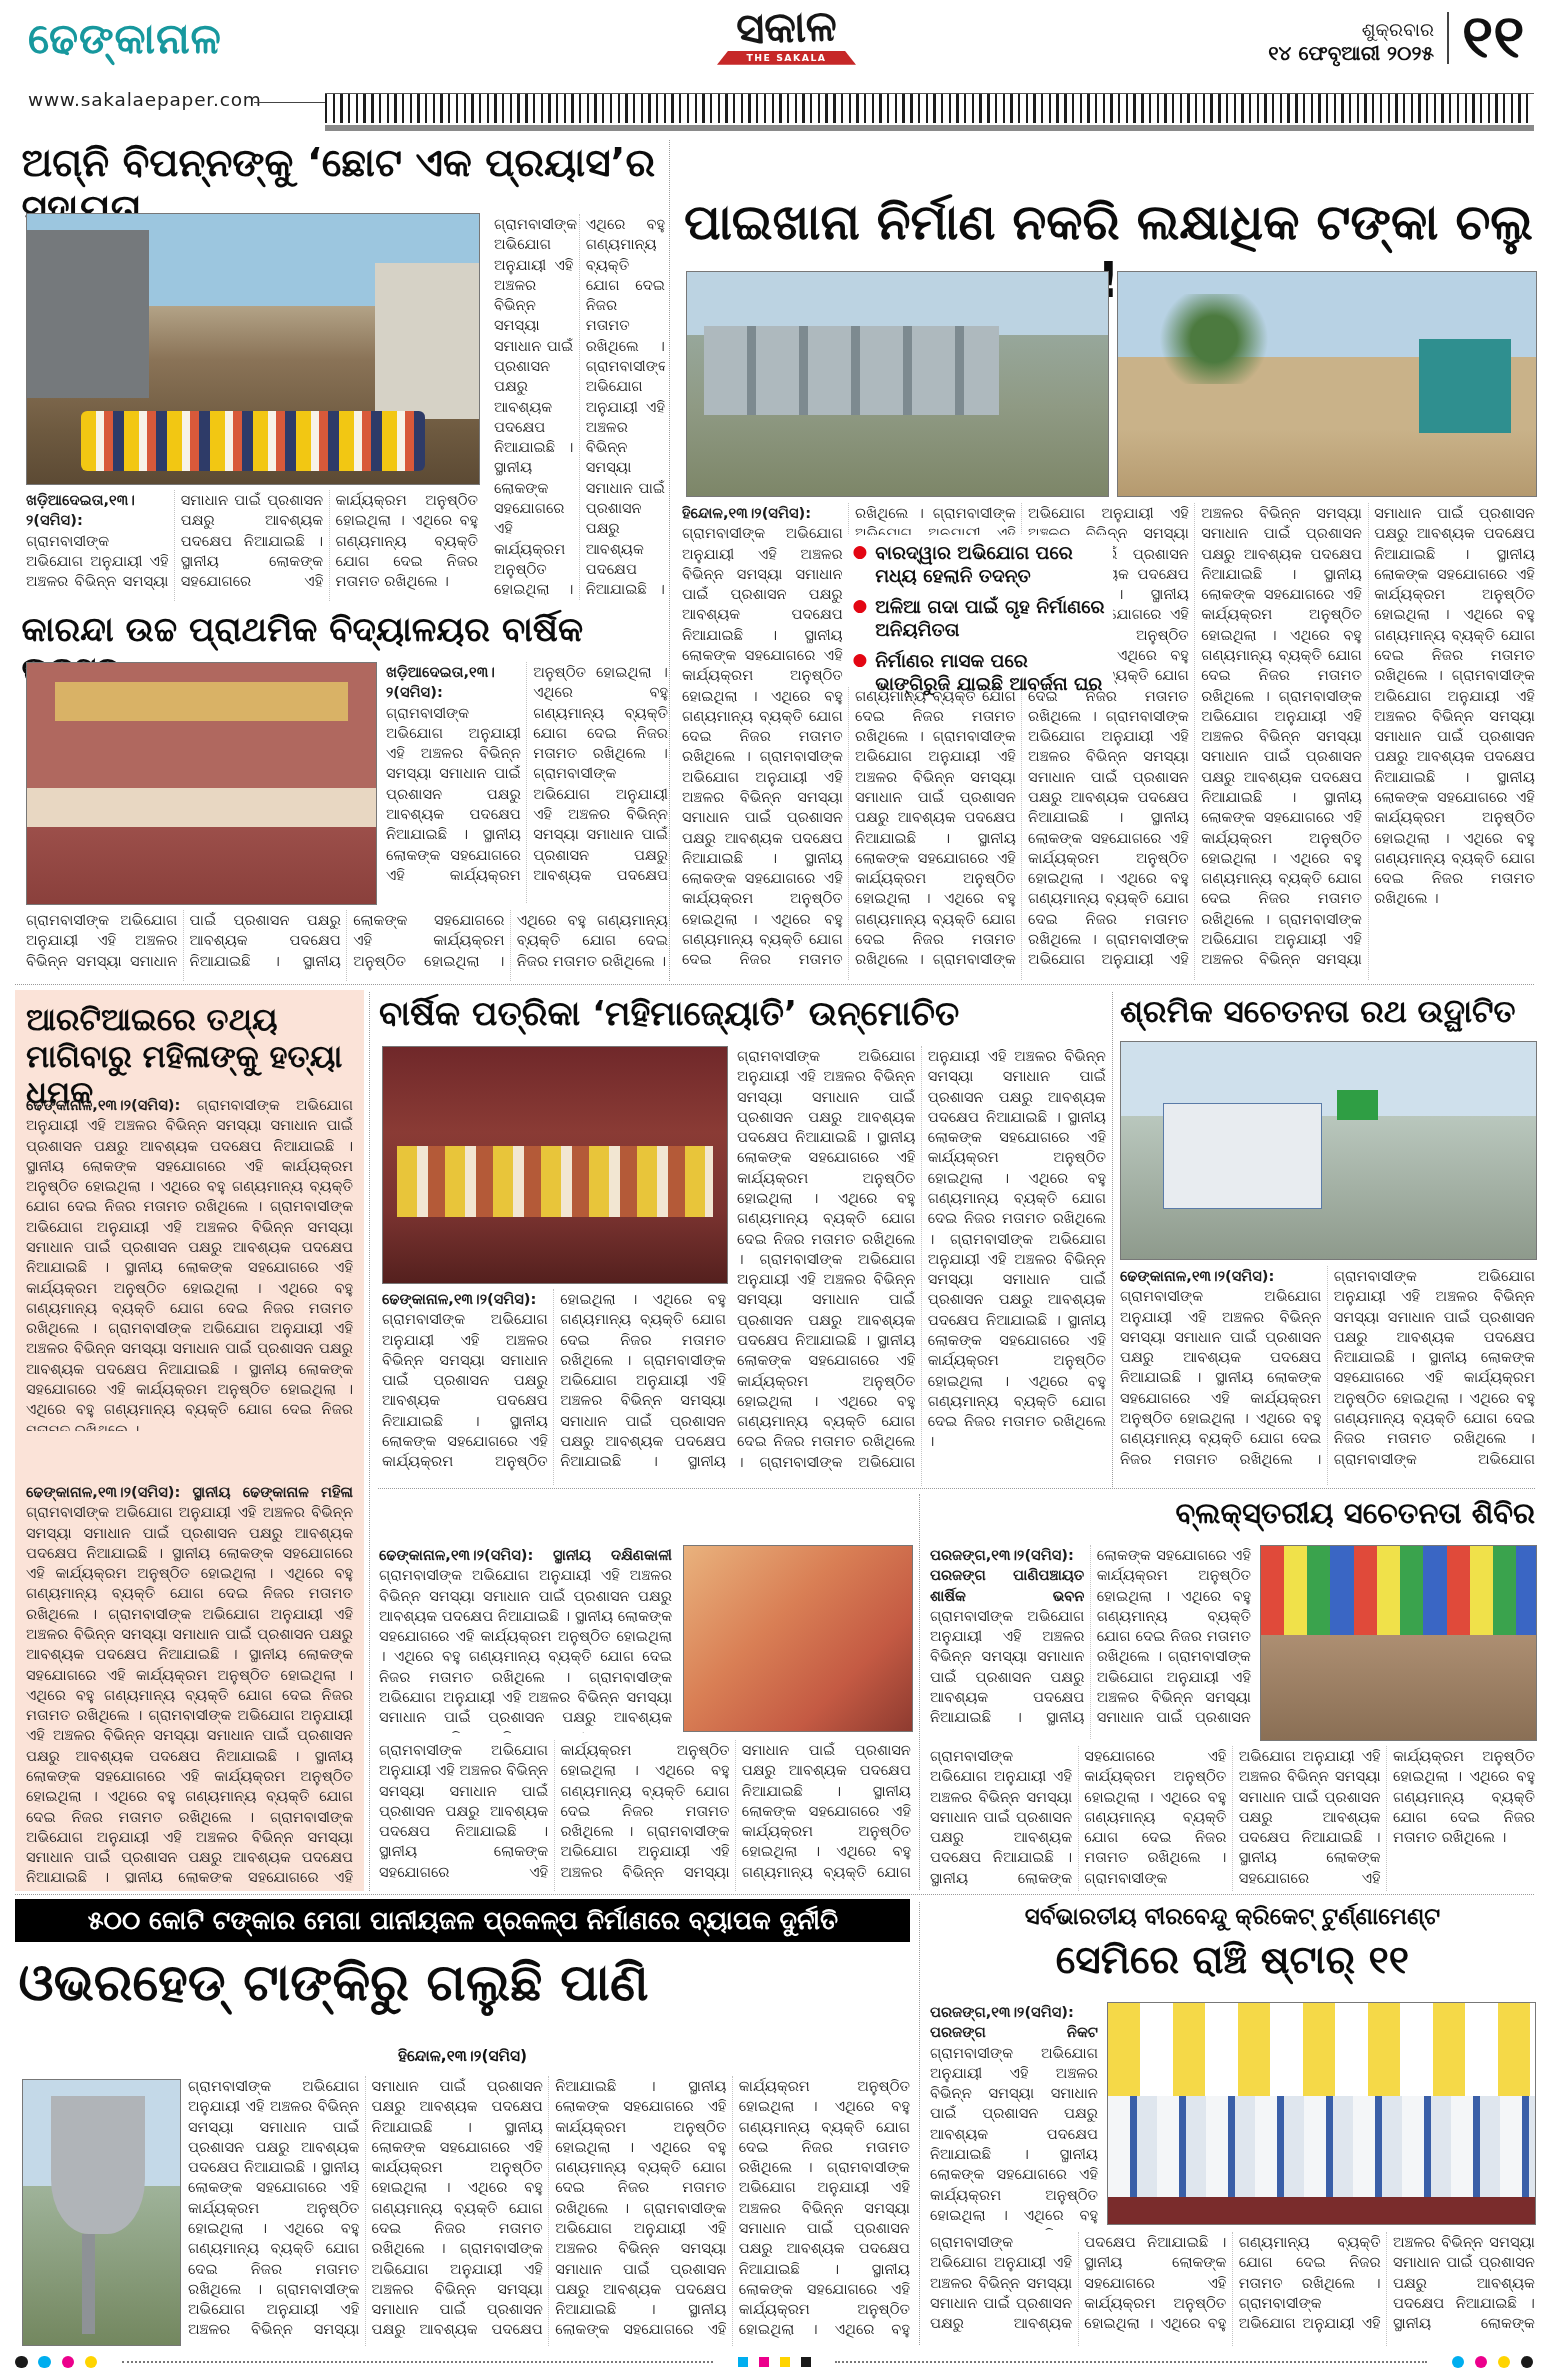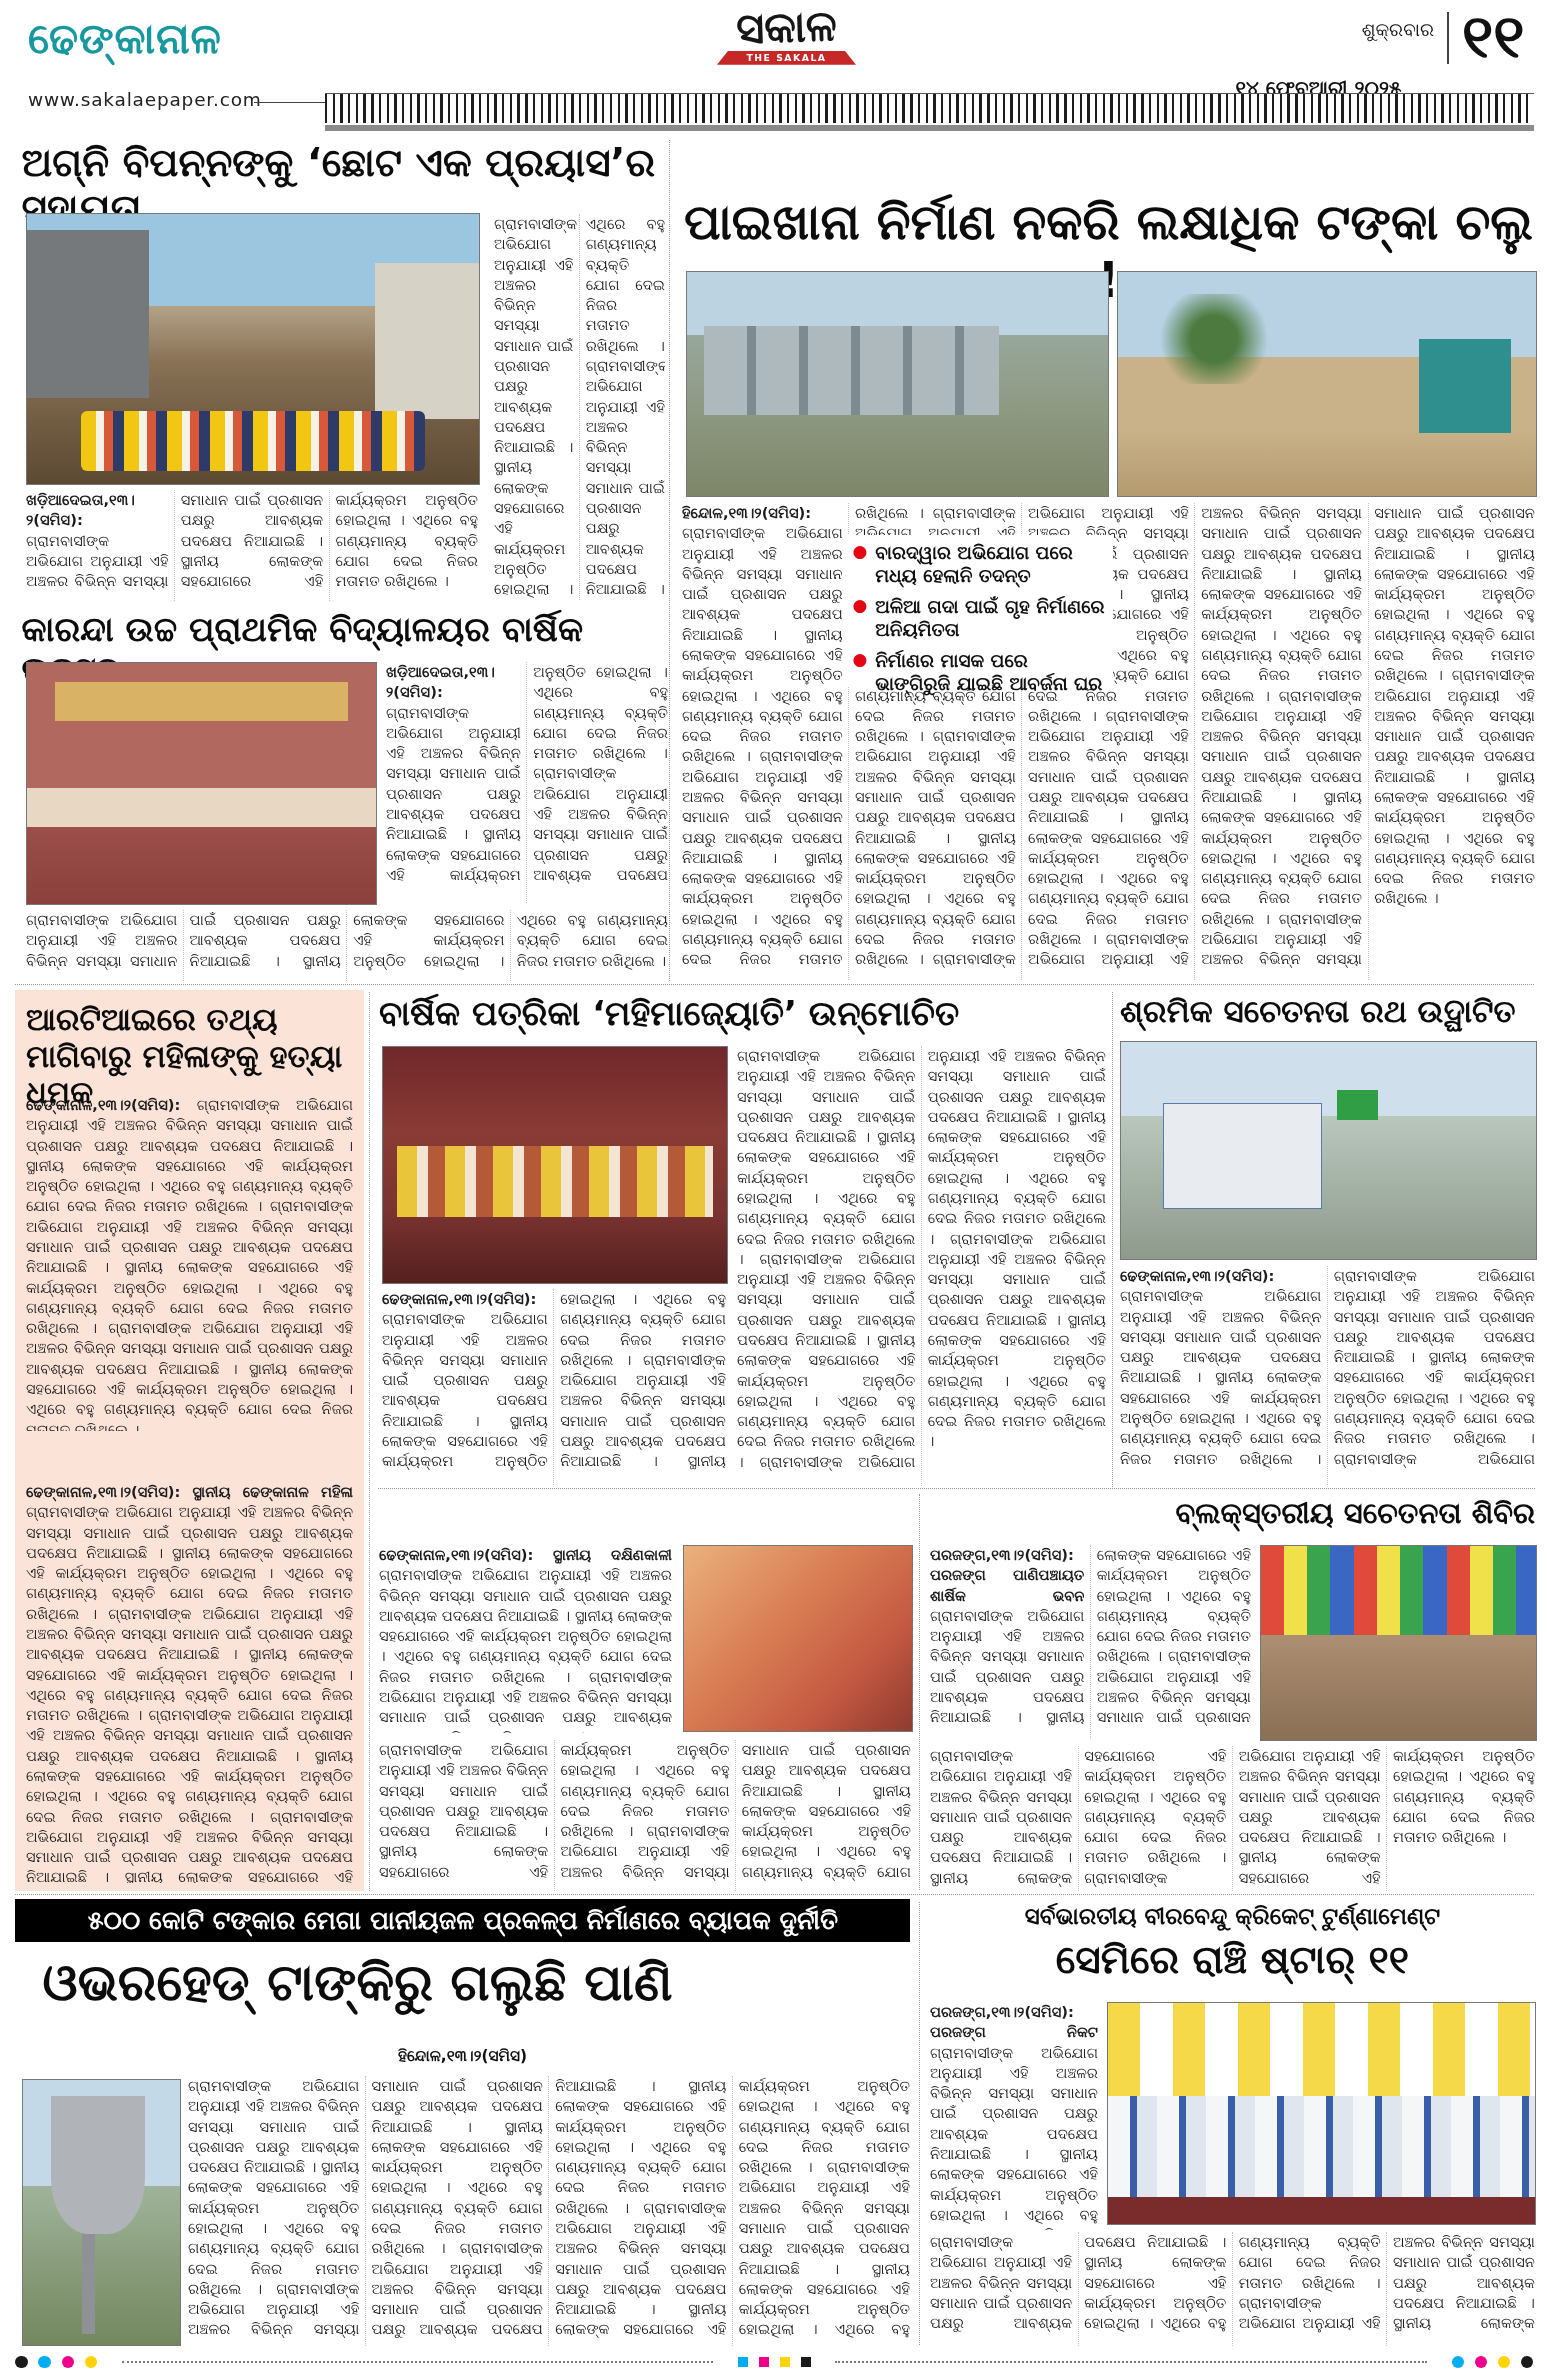--- a/index.html
+++ b/index.html
@@ -6,21 +6,21 @@
   .page{position:relative;width:1548px;height:2377px;background:#ffffff;overflow:hidden;
         font-family:"DejaVu Sans","Liberation Sans",sans-serif;color:#111;}
   .abs{position:absolute;}
 
   
   .masthead{font-size:42px;font-weight:bold;color:#17989e;letter-spacing:0.8px;}
   .logo-main{font-size:43px;font-weight:bold;color:#161616;transform:rotate(-2deg);line-height:1;}
   .logo-sub{background:#c62828;color:#fff;font-size:9.3px;font-weight:bold;text-align:center;
             padding:1.5px 7.7px;clip-path:polygon(8% 0,92% 0,100% 100%,0 100%);margin-top:1.5px;letter-spacing:1.5px;}
   .day-line{font-size:18.5px;text-align:right;}
-  .date-line{font-size:20px;font-weight:bold;text-align:center;white-space:nowrap;margin-top:35px;}
+  .date-line{font-size:20px;font-weight:bold;text-align:right;white-space:nowrap;}
   .pageno{font-size:60px;font-weight:bold;line-height:1;}
   .vert-div{width:2.3px;background:#444;}
   .website{font-size:18.5px;color:#222;letter-spacing:0.8px;}
   .barcode{background:repeating-linear-gradient(90deg,#1c1c1c 0 2.3px,#fff 2.3px 7.7px);
            border-top:1.5px solid #555;}
   .gray-bar{background:#8a8a8a;}
 
   
   .headline{font-weight:bold;color:#0c0c0c;line-height:1.18;}
   .kicker-bar{background:linear-gradient(90deg,#e30613 0%,#ffffff 26%,#ffffff 74%,#e30613 100%);
@@ -218,21 +218,21 @@
     <span class="byline">ପରଜଙ୍ଗ,୧୩।୨(ସମିସ): ପରଜଙ୍ଗ ପାଣିପଞ୍ଚାୟତ ଶାର୍ଷିକ ଭବନ</span>
     <span>ଗ୍ରାମବାସୀଙ୍କ ଅଭିଯୋଗ ଅନୁଯାୟୀ ଏହି ଅଞ୍ଚଳର ବିଭିନ୍ନ ସମସ୍ୟା ସମାଧାନ ପାଇଁ ପ୍ରଶାସନ ପକ୍ଷରୁ ଆବଶ୍ୟକ ପଦକ୍ଷେପ ନିଆଯାଇଛି । ସ୍ଥାନୀୟ ଲୋକଙ୍କ ସହଯୋଗରେ ଏହି କାର୍ଯ୍ୟକ୍ରମ ଅନୁଷ୍ଠିତ ହୋଇଥିଲା । ଏଥିରେ ବହୁ ଗଣ୍ୟମାନ୍ୟ ବ୍ୟକ୍ତି ଯୋଗ ଦେଇ ନିଜର ମତାମତ ରଖିଥିଲେ । ଗ୍ରାମବାସୀଙ୍କ ଅଭିଯୋଗ ଅନୁଯାୟୀ ଏହି ଅଞ୍ଚଳର ବିଭିନ୍ନ ସମସ୍ୟା ସମାଧାନ ପାଇଁ ପ୍ରଶାସନ ପକ୍ଷରୁ ଆବଶ୍ୟକ ପଦକ୍ଷେପ ନିଆଯାଇଛି । ସ୍ଥାନୀୟ ଲୋକଙ୍କ ସହଯୋଗରେ ଏହି କାର୍ଯ୍ୟକ୍ରମ ଅନୁଷ୍ଠିତ ହୋଇଥିଲା । ଏଥିରେ ବହୁ ଗଣ୍ୟମାନ୍ୟ ବ୍ୟକ୍ତି ଯୋଗ ଦେଇ ନିଜର ମତାମତ ରଖିଥିଲେ ।</span>
   </div>
   <div class="abs body-text" style="left:930px;top:1746px;width:605px;height:145px;column-count:4;">
     <span>ଗ୍ରାମବାସୀଙ୍କ ଅଭିଯୋଗ ଅନୁଯାୟୀ ଏହି ଅଞ୍ଚଳର ବିଭିନ୍ନ ସମସ୍ୟା ସମାଧାନ ପାଇଁ ପ୍ରଶାସନ ପକ୍ଷରୁ ଆବଶ୍ୟକ ପଦକ୍ଷେପ ନିଆଯାଇଛି । ସ୍ଥାନୀୟ ଲୋକଙ୍କ ସହଯୋଗରେ ଏହି କାର୍ଯ୍ୟକ୍ରମ ଅନୁଷ୍ଠିତ ହୋଇଥିଲା । ଏଥିରେ ବହୁ ଗଣ୍ୟମାନ୍ୟ ବ୍ୟକ୍ତି ଯୋଗ ଦେଇ ନିଜର ମତାମତ ରଖିଥିଲେ । ଗ୍ରାମବାସୀଙ୍କ ଅଭିଯୋଗ ଅନୁଯାୟୀ ଏହି ଅଞ୍ଚଳର ବିଭିନ୍ନ ସମସ୍ୟା ସମାଧାନ ପାଇଁ ପ୍ରଶାସନ ପକ୍ଷରୁ ଆବଶ୍ୟକ ପଦକ୍ଷେପ ନିଆଯାଇଛି । ସ୍ଥାନୀୟ ଲୋକଙ୍କ ସହଯୋଗରେ ଏହି କାର୍ଯ୍ୟକ୍ରମ ଅନୁଷ୍ଠିତ ହୋଇଥିଲା । ଏଥିରେ ବହୁ ଗଣ୍ୟମାନ୍ୟ ବ୍ୟକ୍ତି ଯୋଗ ଦେଇ ନିଜର ମତାମତ ରଖିଥିଲେ ।</span>
   </div>
 
   <div class="abs redbar" style="left:15.4px;top:1899px;width:895px;height:43px;">
     <span class="kicker-text">୫୦୦ କୋଟି ଟଙ୍କାର ମେଗା ପାନୀୟଜଳ ପ୍ରକଳ୍ପ ନିର୍ମାଣରେ ବ୍ୟାପକ ଦୁର୍ନୀତି</span>
   </div>
-  <div class="abs headline" style="left:18.5px;top:1953px;width:887px;font-size:51px;margin-left:24px;">ଓଭରହେଡ୍ ଟାଙ୍କିରୁ ଗଲୁଛି ପାଣି</div>
+  <div class="abs headline" style="left:18.5px;top:1953px;width:887px;font-size:51px;">ଓଭରହେଡ୍ ଟାଙ୍କିରୁ ଗଲୁଛି ପାଣି</div>
   <div class="abs byline-center" style="left:370px;top:2047px;width:185px;">ହିନ୍ଦୋଳ,୧୩।୨(ସମିସ)</div>
   <div class="photo ph-tank" style="left:21.6px;top:2079px;width:157px;height:265px;">
     <div class="tank"></div>
       <div class="leg"></div>
   </div>
   <div class="abs body-text" style="left:188px;top:2076px;width:722px;height:270px;column-count:4;">
     <span>ଗ୍ରାମବାସୀଙ୍କ ଅଭିଯୋଗ ଅନୁଯାୟୀ ଏହି ଅଞ୍ଚଳର ବିଭିନ୍ନ ସମସ୍ୟା ସମାଧାନ ପାଇଁ ପ୍ରଶାସନ ପକ୍ଷରୁ ଆବଶ୍ୟକ ପଦକ୍ଷେପ ନିଆଯାଇଛି । ସ୍ଥାନୀୟ ଲୋକଙ୍କ ସହଯୋଗରେ ଏହି କାର୍ଯ୍ୟକ୍ରମ ଅନୁଷ୍ଠିତ ହୋଇଥିଲା । ଏଥିରେ ବହୁ ଗଣ୍ୟମାନ୍ୟ ବ୍ୟକ୍ତି ଯୋଗ ଦେଇ ନିଜର ମତାମତ ରଖିଥିଲେ । ଗ୍ରାମବାସୀଙ୍କ ଅଭିଯୋଗ ଅନୁଯାୟୀ ଏହି ଅଞ୍ଚଳର ବିଭିନ୍ନ ସମସ୍ୟା ସମାଧାନ ପାଇଁ ପ୍ରଶାସନ ପକ୍ଷରୁ ଆବଶ୍ୟକ ପଦକ୍ଷେପ ନିଆଯାଇଛି । ସ୍ଥାନୀୟ ଲୋକଙ୍କ ସହଯୋଗରେ ଏହି କାର୍ଯ୍ୟକ୍ରମ ଅନୁଷ୍ଠିତ ହୋଇଥିଲା । ଏଥିରେ ବହୁ ଗଣ୍ୟମାନ୍ୟ ବ୍ୟକ୍ତି ଯୋଗ ଦେଇ ନିଜର ମତାମତ ରଖିଥିଲେ । ଗ୍ରାମବାସୀଙ୍କ ଅଭିଯୋଗ ଅନୁଯାୟୀ ଏହି ଅଞ୍ଚଳର ବିଭିନ୍ନ ସମସ୍ୟା ସମାଧାନ ପାଇଁ ପ୍ରଶାସନ ପକ୍ଷରୁ ଆବଶ୍ୟକ ପଦକ୍ଷେପ ନିଆଯାଇଛି । ସ୍ଥାନୀୟ ଲୋକଙ୍କ ସହଯୋଗରେ ଏହି କାର୍ଯ୍ୟକ୍ରମ ଅନୁଷ୍ଠିତ ହୋଇଥିଲା । ଏଥିରେ ବହୁ ଗଣ୍ୟମାନ୍ୟ ବ୍ୟକ୍ତି ଯୋଗ ଦେଇ ନିଜର ମତାମତ ରଖିଥିଲେ । ଗ୍ରାମବାସୀଙ୍କ ଅଭିଯୋଗ ଅନୁଯାୟୀ ଏହି ଅଞ୍ଚଳର ବିଭିନ୍ନ ସମସ୍ୟା ସମାଧାନ ପାଇଁ ପ୍ରଶାସନ ପକ୍ଷରୁ ଆବଶ୍ୟକ ପଦକ୍ଷେପ ନିଆଯାଇଛି । ସ୍ଥାନୀୟ ଲୋକଙ୍କ ସହଯୋଗରେ ଏହି କାର୍ଯ୍ୟକ୍ରମ ଅନୁଷ୍ଠିତ ହୋଇଥିଲା । ଏଥିରେ ବହୁ ଗଣ୍ୟମାନ୍ୟ ବ୍ୟକ୍ତି ଯୋଗ ଦେଇ ନିଜର ମତାମତ ରଖିଥିଲେ । ଗ୍ରାମବାସୀଙ୍କ ଅଭିଯୋଗ ଅନୁଯାୟୀ ଏହି ଅଞ୍ଚଳର ବିଭିନ୍ନ ସମସ୍ୟା ସମାଧାନ ପାଇଁ ପ୍ରଶାସନ ପକ୍ଷରୁ ଆବଶ୍ୟକ ପଦକ୍ଷେପ ନିଆଯାଇଛି । ସ୍ଥାନୀୟ ଲୋକଙ୍କ ସହଯୋଗରେ ଏହି କାର୍ଯ୍ୟକ୍ରମ ଅନୁଷ୍ଠିତ ହୋଇଥିଲା । ଏଥିରେ ବହୁ ଗଣ୍ୟମାନ୍ୟ ବ୍ୟକ୍ତି ଯୋଗ ଦେଇ ନିଜର ମତାମତ ରଖିଥିଲେ ।</span>
   </div>
 
   <div class="abs headline" style="left:930px;top:1903px;width:605px;font-size:23px;text-align:center;">ସର୍ବଭାରତୀୟ ବୀରବେନ୍ଦୁ କ୍ରିକେଟ୍ ଟୁର୍ଣ୍ଣାମେଣ୍ଟ</div>

